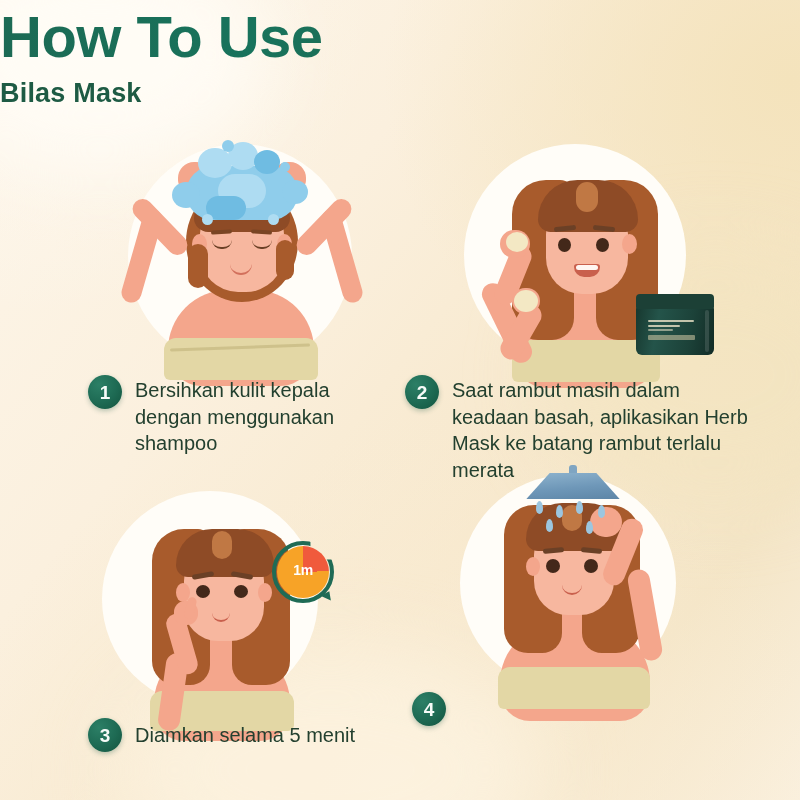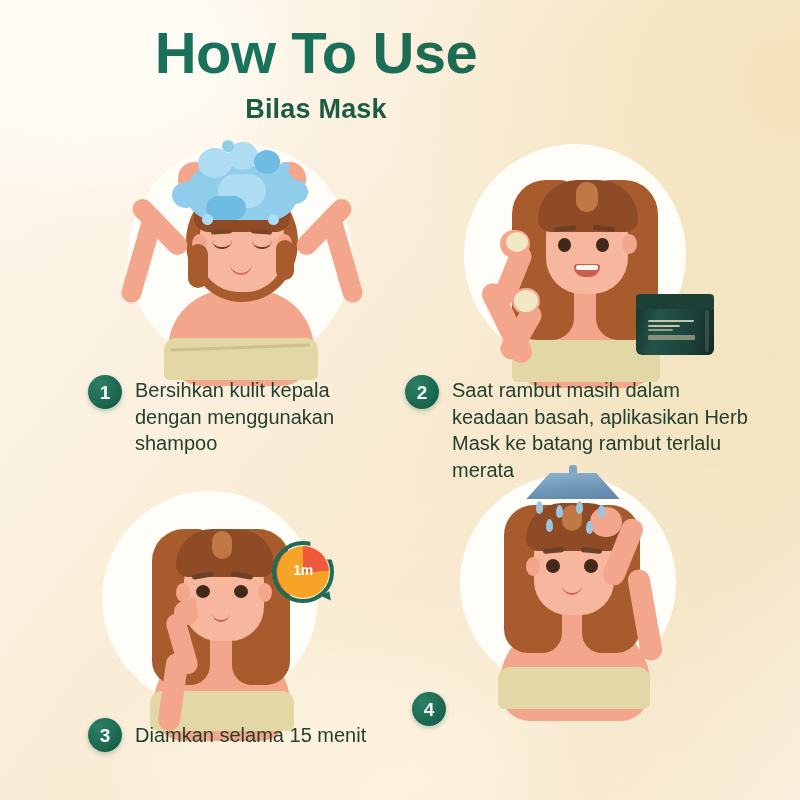--- a/index.html
+++ b/index.html
@@ -15,21 +15,21 @@
       radial-gradient(ellipse 75% 65% at 99% 10%, #F4E3BC 0%, rgba(244,227,188,0) 68%),
       radial-gradient(ellipse 80% 70% at 50% 100%, #FAEDD6 0%, rgba(250,237,214,0) 70%),
       linear-gradient(128deg,#FDF6EA 0%,#FBF0DE 34%,#F7E8CC 62%,#F4E5C6 82%,#FAF0DE 100%);
   }
   .bg-wash{position:absolute;border-radius:50%;filter:blur(40px);pointer-events:none;}
   .wash-a{width:340px;height:230px;left:-70px;top:-60px;background:rgba(255,253,247,.85);}
   .wash-b{width:330px;height:250px;right:-80px;top:250px;background:rgba(243,228,190,.55);}
   .wash-c{width:420px;height:240px;left:120px;bottom:-90px;background:rgba(252,243,224,.75);}
 
   
-  .header{position:absolute;top:24px;left:0;width:632px;text-align:center;}
+  .header{position:absolute;top:8px;left:0;width:632px;}
   .title{
     font-size:58px;font-weight:bold;letter-spacing:-.5px;line-height:1;
     background:linear-gradient(95deg,#1C6A54 0%,#18735C 40%,#1E6A52 72%,#215E48 100%);
     -webkit-background-clip:text;background-clip:text;color:transparent;
     -webkit-text-fill-color:transparent;
   }
   .subtitle{margin-top:12px;font-size:27px;font-weight:bold;color:#1E5B44;letter-spacing:.2px;}
   .illus{position:absolute;}
   .disc{position:absolute;border-radius:50%;background:#FFFDF8;}
 
@@ -254,21 +254,21 @@
     <div class="timer" style="left:172px;top:56px;">
       <div class="face"></div>
       <div class="ring"></div>
       <div class="lbl">1m</div>
       <div class="arw"></div>
     </div>
   </div>
 
   <div class="caption" style="left:88px;top:718px;width:290px;align-items:center;">
     <div class="badge">3</div>
-    <div class="ctext" style="padding-top:0;">Diamkan selama 15 menit</div>
+    <div class="ctext" style="padding-top:0;">Diamkan selama 5 menit</div>
   </div>
 
   <div class="illus" style="left:450px;top:465px;width:270px;height:235px;">
     <div class="disc" style="left:10px;top:10px;width:216px;height:216px;"></div>
 
     <div class="fig skin rb" style="left:50px;top:158px;width:150px;height:98px;border-radius:60px 60px 30px 30px;"></div>
     <div class="fig towel" style="left:48px;top:202px;width:152px;height:42px;border-radius:12px 12px 6px 6px;"></div>
     <div class="fig skin" style="left:104px;top:132px;width:36px;height:40px;border-radius:12px;"></div>
 
     <div class="fig hairM" style="left:54px;top:40px;width:58px;height:148px;border-radius:30px 12px 20px 24px;"></div>

